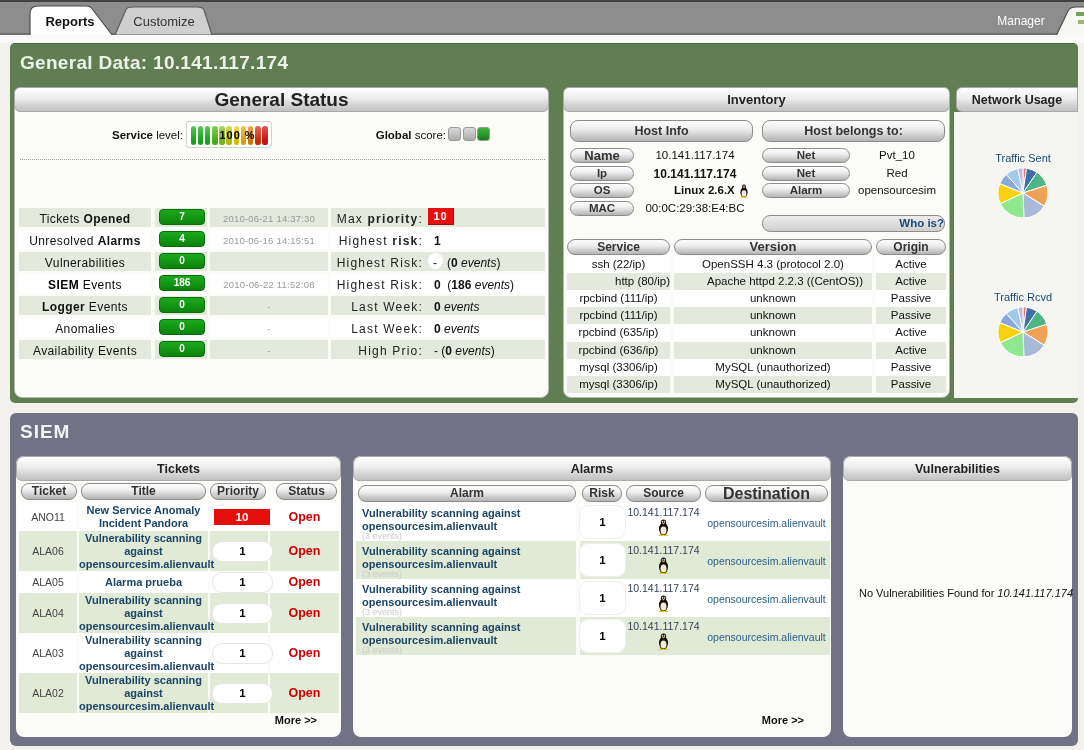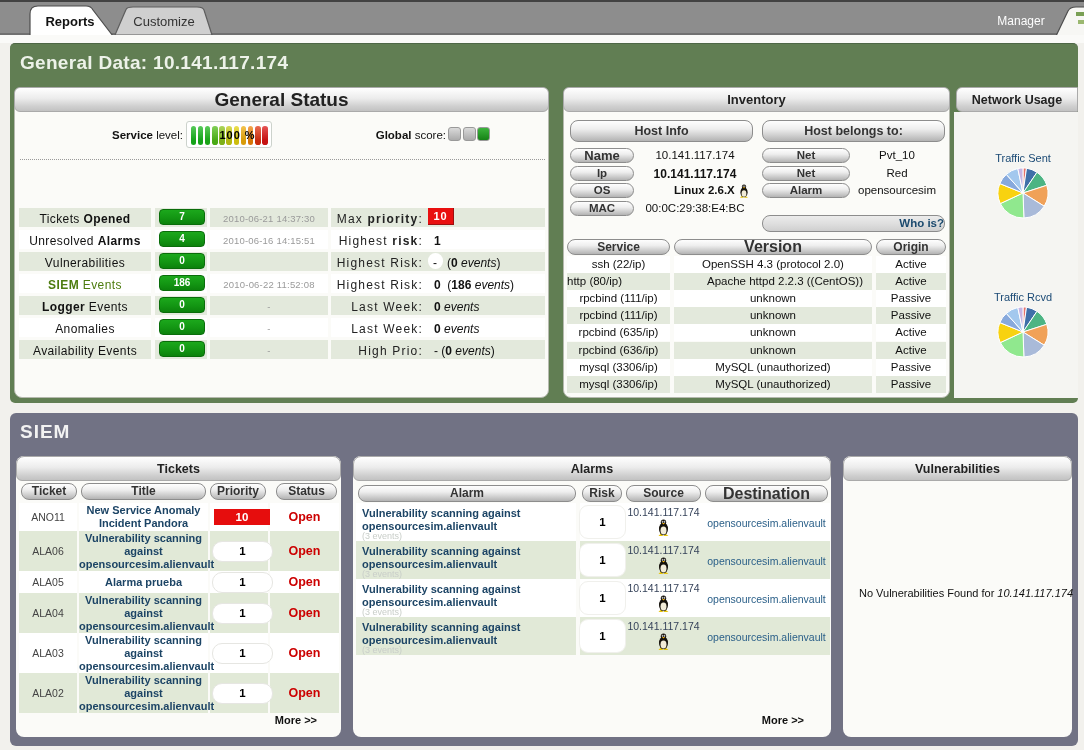--- a/index.html
+++ b/index.html
@@ -82,21 +82,21 @@
 <div class="abs" style="left:19px;top:256px;width:132px;text-align:center;font-size:12px;color:#111;letter-spacing:0.4px;">Vulnerabilities</div>
 <div class="pill" style="left:159px;top:253px;width:46px;height:16px;">0</div>
 <div class="abs" style="left:210px;top:257px;width:118px;text-align:center;font-size:9.5px;letter-spacing:0.2px;color:#9a9a9a;"></div>
 <div class="abs" style="left:331px;top:256px;width:92px;text-align:right;font-size:12px;color:#222;letter-spacing:1.2px;">Highest Risk:</div>
 <div class="abs" style="left:428px;top:253px;width:15px;height:16px;background:#fff;border-radius:8px;"></div>
 <div class="abs" style="left:433px;top:256px;font-size:12px;color:#111;">-&nbsp;&nbsp;&nbsp;(<b>0</b> <i>events</i>)</div>
 <div class="abs" style="left:19px;top:274px;width:132px;height:19px;background:#ffffff;"></div>
 <div class="abs" style="left:155px;top:274px;width:52px;height:19px;background:#ffffff;"></div>
 <div class="abs" style="left:210px;top:274px;width:118px;height:19px;background:#ffffff;"></div>
 <div class="abs" style="left:331px;top:274px;width:214px;height:19px;background:#ffffff;"></div>
-<div class="abs" style="left:19px;top:278px;width:132px;text-align:center;font-size:12px;color:#4d7c0f;letter-spacing:0.4px;"><b>SIEM</b> Events</div>
+<div class="abs" style="left:19px;top:278px;width:132px;text-align:center;font-size:12px;color:#000000;letter-spacing:0.4px;"><b>SIEM</b> Events</div>
 <div class="pill" style="left:159px;top:275px;width:46px;height:16px;">186</div>
 <div class="abs" style="left:210px;top:279px;width:118px;text-align:center;font-size:9.5px;letter-spacing:0.2px;color:#9a9a9a;">2010-06-22 11:52:08</div>
 <div class="abs" style="left:331px;top:278px;width:92px;text-align:right;font-size:12px;color:#222;letter-spacing:1.2px;">Highest Risk:</div>
 <div class="abs" style="left:434px;top:278px;font-size:12px;color:#111;"><b>0</b>&nbsp; (<b>186</b> <i>events</i>)</div>
 <div class="abs" style="left:19px;top:296px;width:132px;height:19px;background:#e3e9dc;"></div>
 <div class="abs" style="left:155px;top:296px;width:52px;height:19px;background:#e3e9dc;"></div>
 <div class="abs" style="left:210px;top:296px;width:118px;height:19px;background:#e3e9dc;"></div>
 <div class="abs" style="left:331px;top:296px;width:214px;height:19px;background:#e3e9dc;"></div>
 <div class="abs" style="left:19px;top:300px;width:132px;text-align:center;font-size:12px;color:#111;letter-spacing:0.4px;"><b>Logger</b> Events</div>
 <div class="pill" style="left:159px;top:297px;width:46px;height:16px;">0</div>
@@ -145,32 +145,32 @@
 <div class="btn" style="left:570px;top:200.5px;width:64px;height:15px;font-size:11.5px;line-height:13px;">MAC</div>
 <div class="abs" style="left:640px;top:201.5px;width:110px;text-align:center;font-size:11.5px;color:#111;">00:0C:29:38:E4:BC</div>
 <div class="btn" style="left:762px;top:148.0px;width:88px;height:15px;font-size:11.5px;line-height:13px;">Net</div>
 <div class="abs" style="left:852px;top:149.0px;width:90px;text-align:center;font-size:11.5px;color:#111;">Pvt_10</div>
 <div class="btn" style="left:762px;top:165.5px;width:88px;height:15px;font-size:11.5px;line-height:13px;">Net</div>
 <div class="abs" style="left:852px;top:166.5px;width:90px;text-align:center;font-size:11.5px;color:#111;">Red</div>
 <div class="btn" style="left:762px;top:183.0px;width:88px;height:15px;font-size:11.5px;line-height:13px;">Alarm</div>
 <div class="abs" style="left:852px;top:184.0px;width:90px;text-align:center;font-size:11.5px;color:#111;">opensourcesim</div>
 <div class="btn" style="left:762px;top:215px;width:183px;height:17px;font-size:11.5px;line-height:15px;color:#1c4a6e;background:linear-gradient(#ececec,#dcdcdc 60%,#cfcfcf);text-align:right;">Who is?</div>
 <div class="btn" style="left:567px;top:239px;width:103px;height:16px;font-size:12px;line-height:14px;">Service</div>
-<div class="btn" style="left:674px;top:239px;width:198px;height:16px;font-size:16px;line-height:14px;">Version</div>
+<div class="btn" style="left:674px;top:239px;width:198px;height:16px;font-size:13px;line-height:14px;">Version</div>
 <div class="btn" style="left:876px;top:239px;width:70px;height:16px;font-size:12px;line-height:14px;">Origin</div>
 <div class="abs" style="left:567px;top:256.0px;width:103px;height:17.1px;background:#ffffff;"></div>
 <div class="abs" style="left:674px;top:256.0px;width:198px;height:17.1px;background:#ffffff;"></div>
 <div class="abs" style="left:876px;top:256.0px;width:70px;height:17.1px;background:#ffffff;"></div>
 <div class="abs" style="left:567px;top:258.0px;width:103px;text-align:center;font-size:11.5px;color:#111;">ssh (22/ip)</div>
 <div class="abs" style="left:674px;top:258.0px;width:198px;text-align:center;font-size:11.5px;color:#111;">OpenSSH 4.3 (protocol 2.0)</div>
 <div class="abs" style="left:876px;top:258.0px;width:70px;text-align:center;font-size:11.5px;color:#111;">Active</div>
 <div class="abs" style="left:567px;top:273.1px;width:103px;height:17.1px;background:#e3e9dc;"></div>
 <div class="abs" style="left:674px;top:273.1px;width:198px;height:17.1px;background:#e3e9dc;"></div>
 <div class="abs" style="left:876px;top:273.1px;width:70px;height:17.1px;background:#e3e9dc;"></div>
-<div class="abs" style="left:567px;top:275.1px;width:103px;text-align:left;font-size:11.5px;color:#111;">http (80/ip)</div>
+<div class="abs" style="left:567px;top:275.1px;width:103px;text-align:right;font-size:11.5px;color:#111;">http (80/ip)</div>
 <div class="abs" style="left:674px;top:275.1px;width:198px;text-align:center;font-size:11.5px;color:#111;padding-left:24px;">Apache httpd 2.2.3 ((CentOS))</div>
 <div class="abs" style="left:876px;top:275.1px;width:70px;text-align:center;font-size:11.5px;color:#111;">Active</div>
 <div class="abs" style="left:567px;top:290.2px;width:103px;height:17.1px;background:#ffffff;"></div>
 <div class="abs" style="left:674px;top:290.2px;width:198px;height:17.1px;background:#ffffff;"></div>
 <div class="abs" style="left:876px;top:290.2px;width:70px;height:17.1px;background:#ffffff;"></div>
 <div class="abs" style="left:567px;top:292.2px;width:103px;text-align:center;font-size:11.5px;color:#111;">rpcbind (111/ip)</div>
 <div class="abs" style="left:674px;top:292.2px;width:198px;text-align:center;font-size:11.5px;color:#111;">unknown</div>
 <div class="abs" style="left:876px;top:292.2px;width:70px;text-align:center;font-size:11.5px;color:#111;">Passive</div>
 <div class="abs" style="left:567px;top:307.3px;width:103px;height:17.1px;background:#e3e9dc;"></div>
 <div class="abs" style="left:674px;top:307.3px;width:198px;height:17.1px;background:#e3e9dc;"></div>

